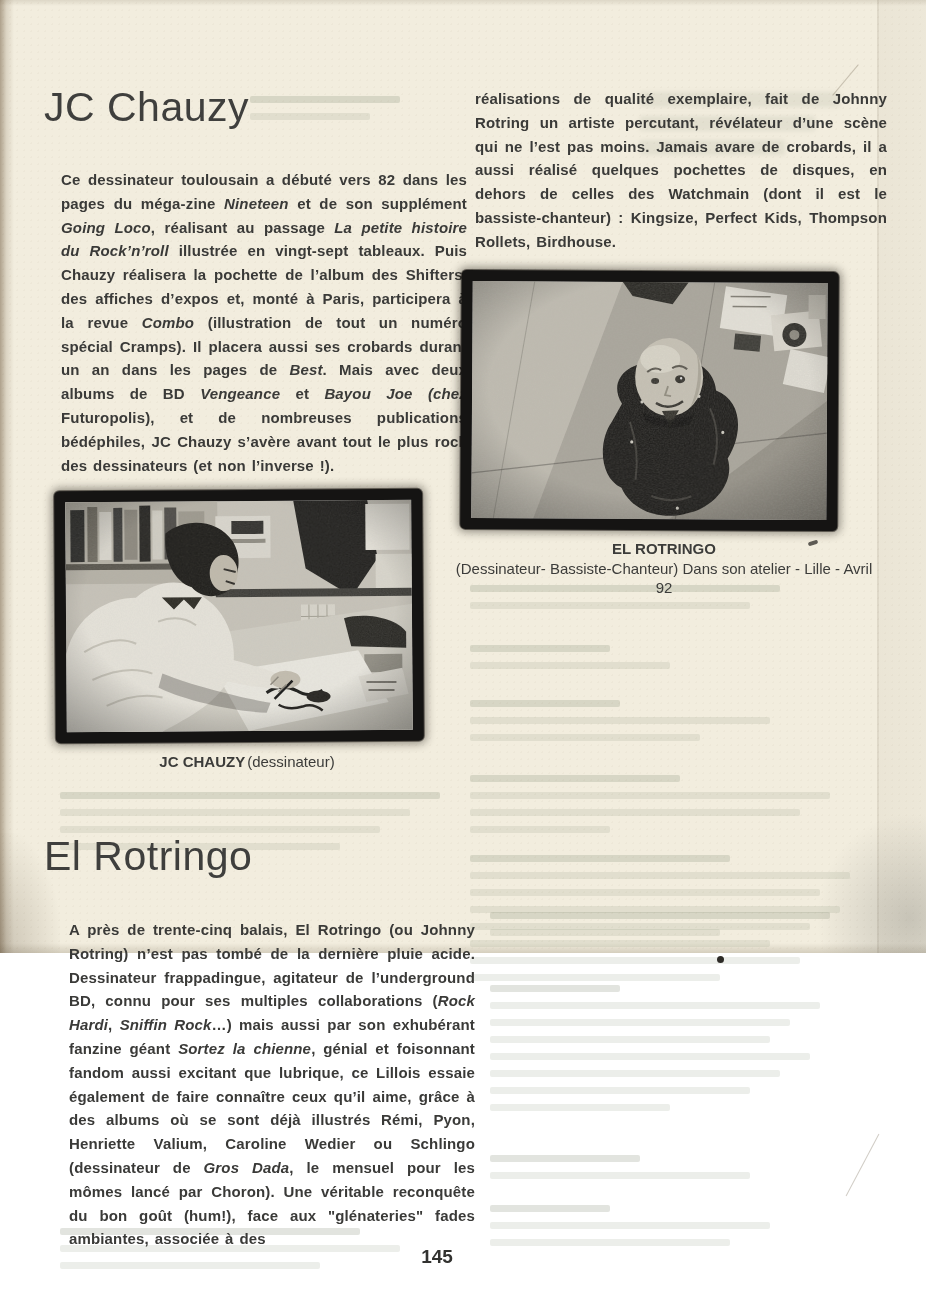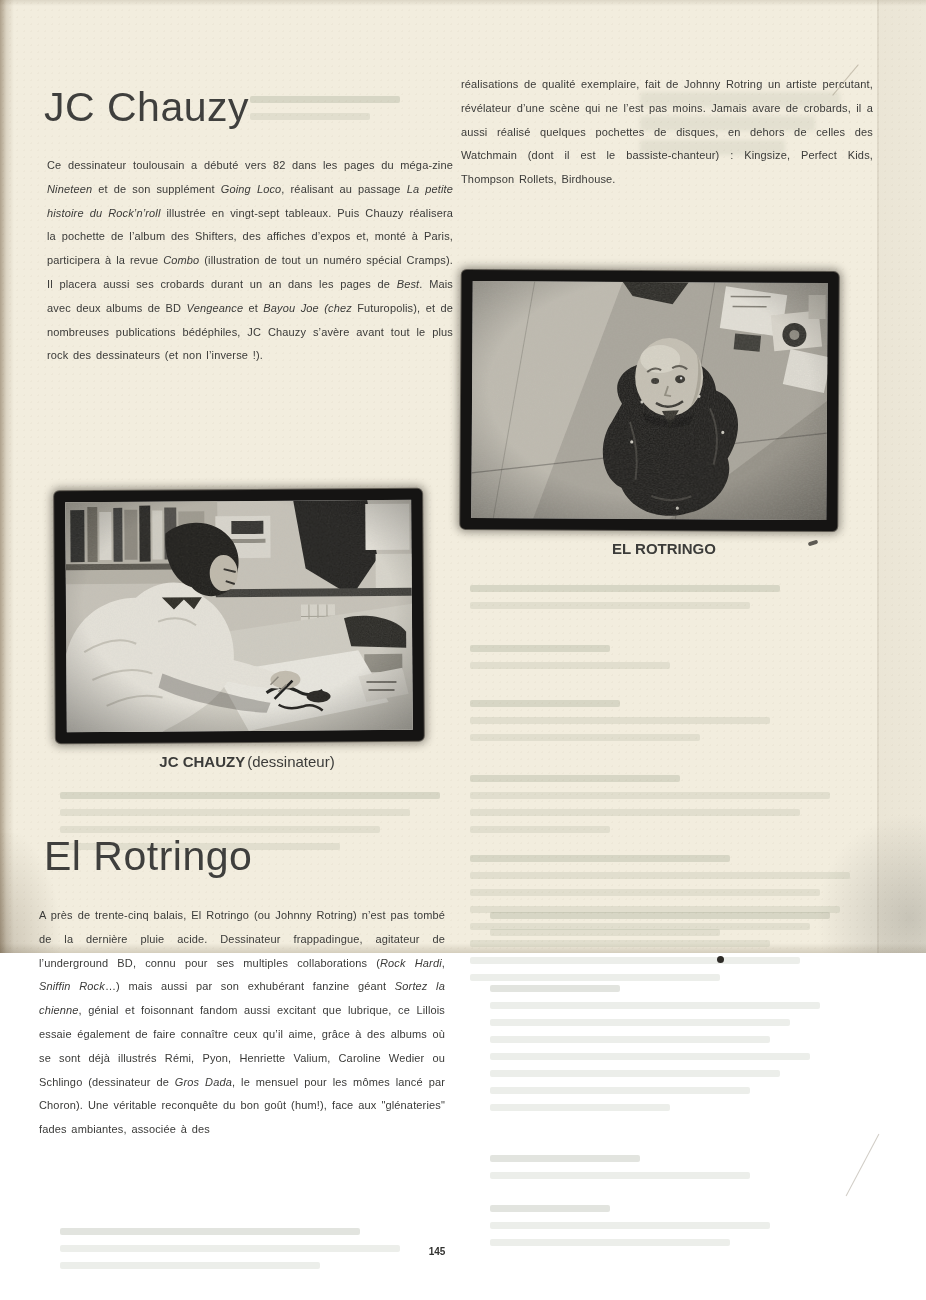--- a/index.html
+++ b/index.html
@@ -24,44 +24,44 @@
   .corner-smudge{position:absolute;right:0;bottom:0;width:110px;height:140px;
      background:radial-gradient(ellipse at 85% 75%,rgba(105,105,100,0.28),rgba(105,105,100,0) 70%);}
   .corner-dark-bl{position:absolute;left:0;bottom:0;width:60px;height:120px;
      background:radial-gradient(ellipse at 0% 100%,rgba(80,65,45,0.25),rgba(80,65,45,0) 75%);}
 
   h1{position:absolute;margin:0;font-size:41px;font-weight:400;color:#3f3f3d;
      letter-spacing:0.5px;font-family:"Liberation Sans","DejaVu Sans",sans-serif;}
   #title-1{left:44px;top:84px;}
   #title-2{left:44px;top:833px;}
 
-  p.body{position:absolute;margin:3px;text-align:justify;
-     font-size:11px;line-height:23.8px;letter-spacing:0.15px;word-spacing:1.5px;
-     color:#3a3a38;}
+  p.body{position:absolute;margin:17px;text-align:justify;
+     font-size:15px;line-height:23.8px;letter-spacing:0.15px;word-spacing:1.5px;
+     color:#3a3a38;font-weight:bold;}
   #para-1{left:44px;top:151px;width:406px;}
-  #para-2{left:36px;top:901px;width:406px;}
+  #para-2{left:52px;top:901px;width:406px;}
   #para-3{left:458px;top:70px;width:412px;}
 
   
   .photo-wrap{position:absolute;}
   #photo-1{left:55px;top:490px;transform:rotate(-0.4deg);}
   #photo-2{left:461px;top:271px;transform:rotate(0.35deg);}
   .photo{border:11px solid #151413;border-radius:5px;
      box-shadow:0 0 0 1px rgba(25,22,18,0.55),0 0 9px 3px rgba(35,30,25,0.45);
      font-size:0;line-height:0;background:#999;}
   .photo svg{display:block;}
 
   .caption{position:absolute;text-align:center;font-size:15px;line-height:19.5px;color:#3c3c3a;}
   #caption-1{left:44px;top:752px;width:406px;}
   #caption-2{left:448px;top:539px;width:432px;}
   .caption b{font-weight:700;}
   .caption .role{margin-left:2px;}
 
   #page-number{position:absolute;left:400px;top:1246px;width:74px;text-align:center;
-     font-size:10px;font-weight:700;color:#323230;}
+     font-size:19px;font-weight:700;color:#323230;}
 
   
   .gl{height:7px;background:rgba(128,138,116,0.15);filter:blur(0.7px);
       margin-bottom:10px;border-radius:2px;}
   .gl.first{background:rgba(116,126,106,0.21);}
   .gl.big{height:15px;background:rgba(150,155,138,0.16);filter:blur(2px);margin-bottom:9px;}
   .ghost-cluster{position:absolute;}
 
   .speck{position:absolute;background:#2c2a26;border-radius:50%;}
   .scratch{position:absolute;background:rgba(120,110,90,0.35);transform:rotate(28deg);}
@@ -286,20 +286,21 @@
         <path d="M190,129 L198,144 L207,128 Z" fill="#2e2c26"></path>
         <path d="M170,130 q24,14 52,2 l-4,10 q-22,8 -44,-2 Z" fill="rgba(10,10,8,0.55)"></path>
         <rect width="355" height="237" fill="url(#vig2)"></rect>
         <rect width="355" height="237" filter="url(#grain2)" opacity="0.95"></rect>
       </svg>
     </div>
   </div>
 
   <div class="caption" id="caption-2">
     <div><b>EL ROTRINGO</b></div>
+    <div>(Dessinateur- Bassiste-Chanteur) Dans son atelier - Lille - Avril 92</div>
   </div>
 
   <div class="speck" style="left:717px;top:956px;width:7px;height:7px;"></div>
   <div class="speck" style="left:808px;top:541px;width:10px;height:4px;border-radius:2px;transform:rotate(-18deg);opacity:0.75;"></div>
   <div class="scratch" style="left:862px;top:1130px;width:1px;height:70px;"></div>
   <div class="scratch" style="left:845px;top:60px;width:1px;height:40px;transform:rotate(40deg);"></div>
 
   <div id="page-number">145</div>
 </div>
 

